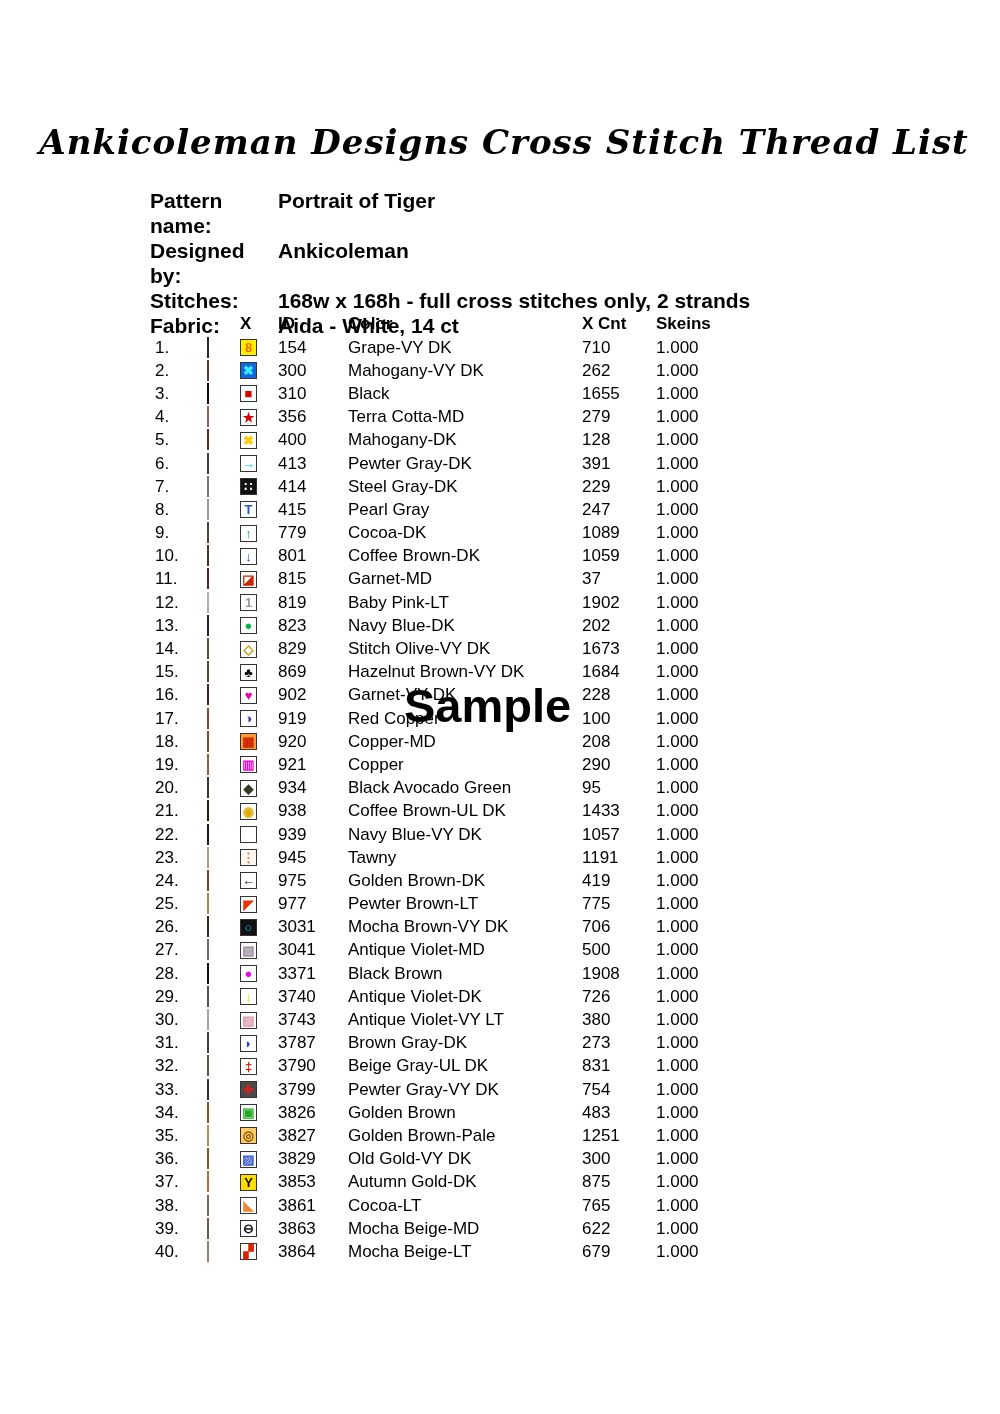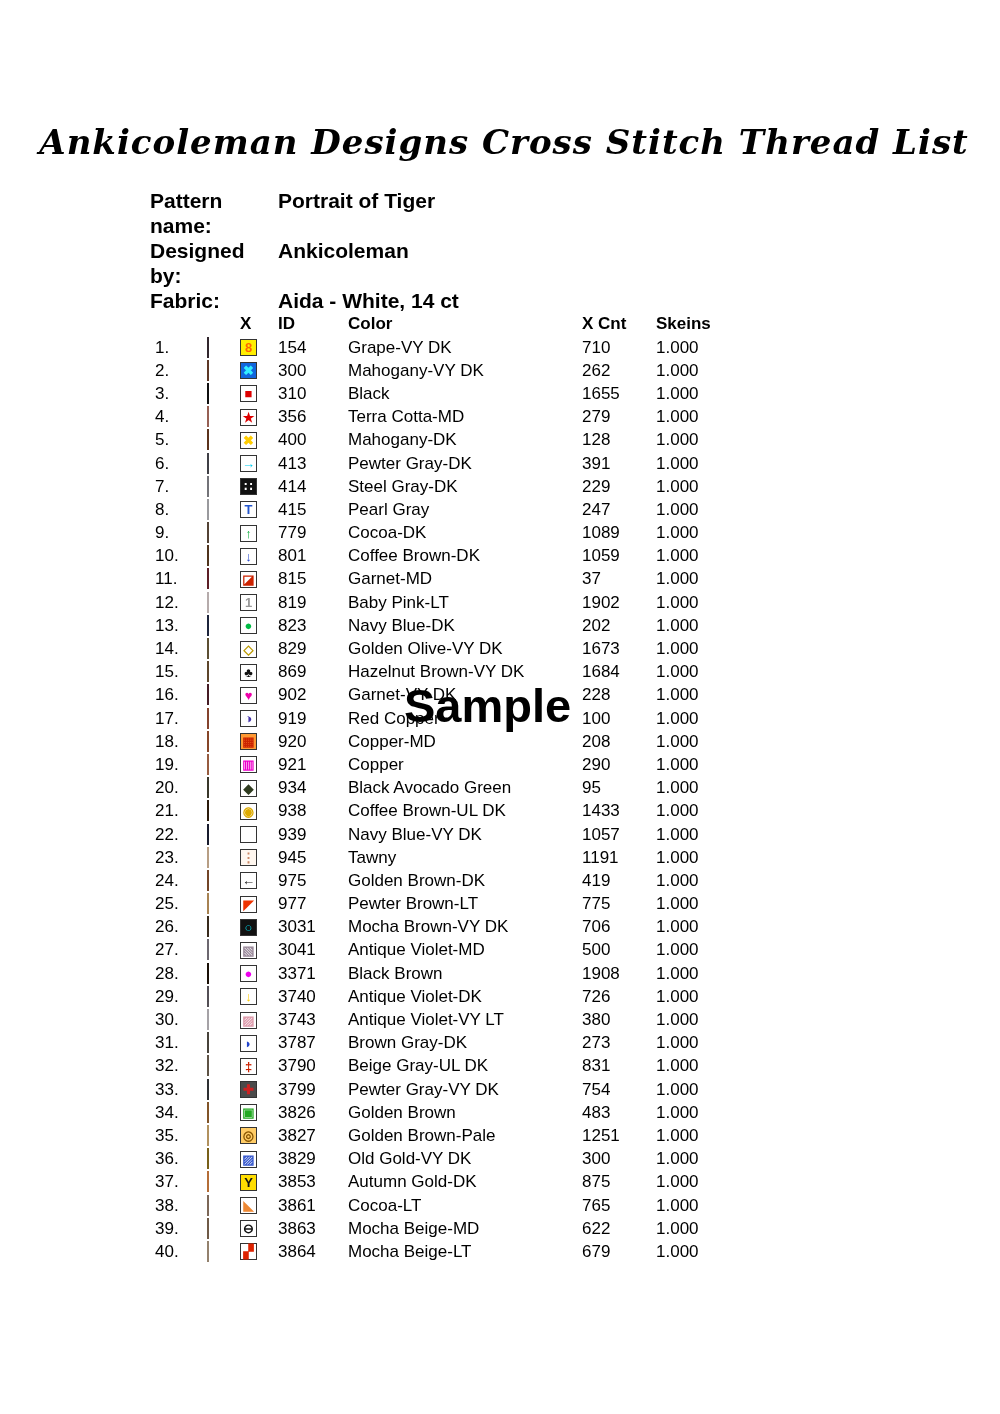--- a/index.html
+++ b/index.html
@@ -96,20 +96,24 @@
   <div class="info-block">
     <div class="info-row">
       <span class="info-label">Pattern name:</span>
       <span class="info-value">Portrait of Tiger</span>
     </div>
     <div class="info-row">
       <span class="info-label">Designed by:</span>
       <span class="info-value">Ankicoleman</span>
     </div>
     <div class="info-row">
+      <span class="info-label">Stitches:</span>
+      <span class="info-value">168w x 168h - full cross stitches only, 2 strands</span>
+    </div>
+    <div class="info-row">
       <span class="info-label">Fabric:</span>
       <span class="info-value">Aida - White, 14 ct</span>
     </div>
   </div>
 
   <div class="thread-table">
     <div class="t-row t-head">
       <span class="c-num"></span>
       <span class="c-swatch"></span>
       <span class="c-symbol">X</span>
@@ -275,21 +279,21 @@
     <span class="c-skeins">1.000</span>
   </div>
 
   <div class="t-row">
     <span class="c-num">14.</span>
     <span class="c-swatch"><span class="swatch-box" style="background: rgb(123, 106, 69);"></span></span>
     <span class="c-symbol">
             <span class="symbol-box" style="color: rgb(187, 153, 0); background: rgb(255, 255, 255);">◇</span>
           </span>
     <span class="c-id">829</span>
-    <span class="c-color">Golden Olive-VY DK</span>
+    <span class="c-color">Stitch Olive-VY DK</span>
     <span class="c-xcnt">1673</span>
     <span class="c-skeins">1.000</span>
   </div>
 
   <div class="t-row">
     <span class="c-num">15.</span>
     <span class="c-swatch"><span class="swatch-box" style="background: rgb(125, 92, 58);"></span></span>
     <span class="c-symbol">
             <span class="symbol-box" style="color: rgb(17, 17, 17); background: rgb(255, 255, 255);">♣</span>
           </span>

